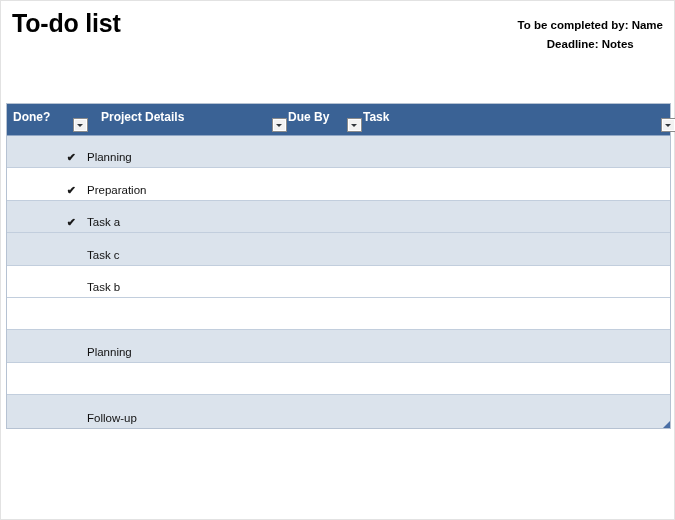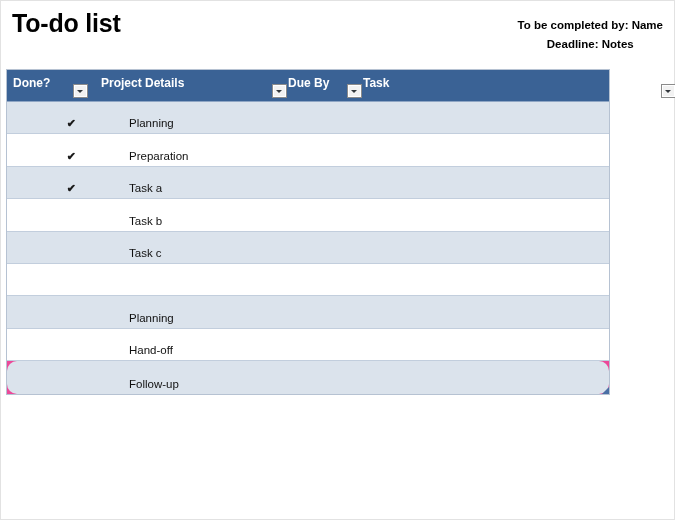--- a/index.html
+++ b/index.html
@@ -52,22 +52,22 @@
     font-weight: bold;
     color: #000000;
     line-height: 19px;
     white-space: nowrap;
   }
 
   
   .table-wrap {
     position: absolute;
     left: 5px;
-    top: 68px;
-    width: 604px;
+    top: 102px;
+    width: 665px;
     border: 1px solid #b6c2d2;
     box-sizing: border-box;
     background: #ec4899;
   }
   .thead {
     position: relative;
     height: 31px;
     background: #3a6295;
     border-bottom: 1px solid #8fa6c4;
   }
@@ -111,21 +111,21 @@
   .fb-due    { left: 340px; }
   .fb-notes  { left: 654px; }
 
   .tbody { position: relative; }
   .row {
     position: relative;
     height: 32.4px;
     border-bottom: 1px solid #c2cedd;
     box-sizing: border-box;
   }
-  .row:last-child { border-bottom: none; border-radius: 10px; }
+  .row:last-child { border-bottom: none; }
   .row.shaded { background: #dbe3ec; }
   .row.plain  { background: #ffffff; }
 
   .cell-done {
     position: absolute;
     left: 0;
     top: 0;
     width: 76px;
     height: 100%;
   }
@@ -137,21 +137,20 @@
     font-weight: bold;
     color: #1a1a1a;
     line-height: 12px;
   }
   .cell-detail {
     position: absolute;
     left: 80px;
     top: 0;
     height: 100%;
     width: 195px;
-    margin-left: 42px;
   }
   .task-text {
     position: absolute;
     left: 0;
     bottom: 3px;
     font-size: 11.5px;
     color: #111111;
     line-height: 14px;
     white-space: nowrap;
   }
@@ -270,44 +269,44 @@
           <div class="cell-detail">
             <span class="task-text">Task a</span>
           </div>
           <div class="cell-due">
             <span class="val-text"></span>
           </div>
           <div class="cell-notes">
             <span class="val-text"></span>
           </div>
         </div>
+        <div class="row shaded">
+          <div class="cell-done"></div>
+          <div class="cell-detail">
+            <span class="task-text">Task c</span>
+          </div>
+          <div class="cell-due">
+            <span class="val-text"></span>
+          </div>
+          <div class="cell-notes">
+            <span class="val-text"></span>
+          </div>
+        </div>
         <div class="row plain">
           <div class="cell-done"></div>
           <div class="cell-detail">
             <span class="task-text">Task b</span>
           </div>
           <div class="cell-due">
             <span class="val-text"></span>
           </div>
           <div class="cell-notes">
             <span class="val-text"></span>
           </div>
         </div>
-        <div class="row shaded">
-          <div class="cell-done"></div>
-          <div class="cell-detail">
-            <span class="task-text">Task c</span>
-          </div>
-          <div class="cell-due">
-            <span class="val-text"></span>
-          </div>
-          <div class="cell-notes">
-            <span class="val-text"></span>
-          </div>
-        </div>
         <div class="row plain">
           <div class="cell-done"></div>
           <div class="cell-due">
             <span class="val-text"></span>
           </div>
           <div class="cell-notes">
             <span class="val-text"></span>
           </div>
         </div>
         <div class="row shaded">
@@ -317,23 +316,20 @@
           </div>
           <div class="cell-due">
             <span class="val-text"></span>
           </div>
           <div class="cell-notes">
             <span class="val-text"></span>
           </div>
         </div>
         <div class="row plain">
           <div class="cell-done"></div>
-          <div class="cell-detail">
-            <span class="task-text">Hand-off</span>
-          </div>
           <div class="cell-due">
             <span class="val-text"></span>
           </div>
           <div class="cell-notes">
             <span class="val-text"></span>
           </div>
         </div>
         <div class="row shaded">
           <div class="cell-done"></div>
           <div class="cell-detail">

